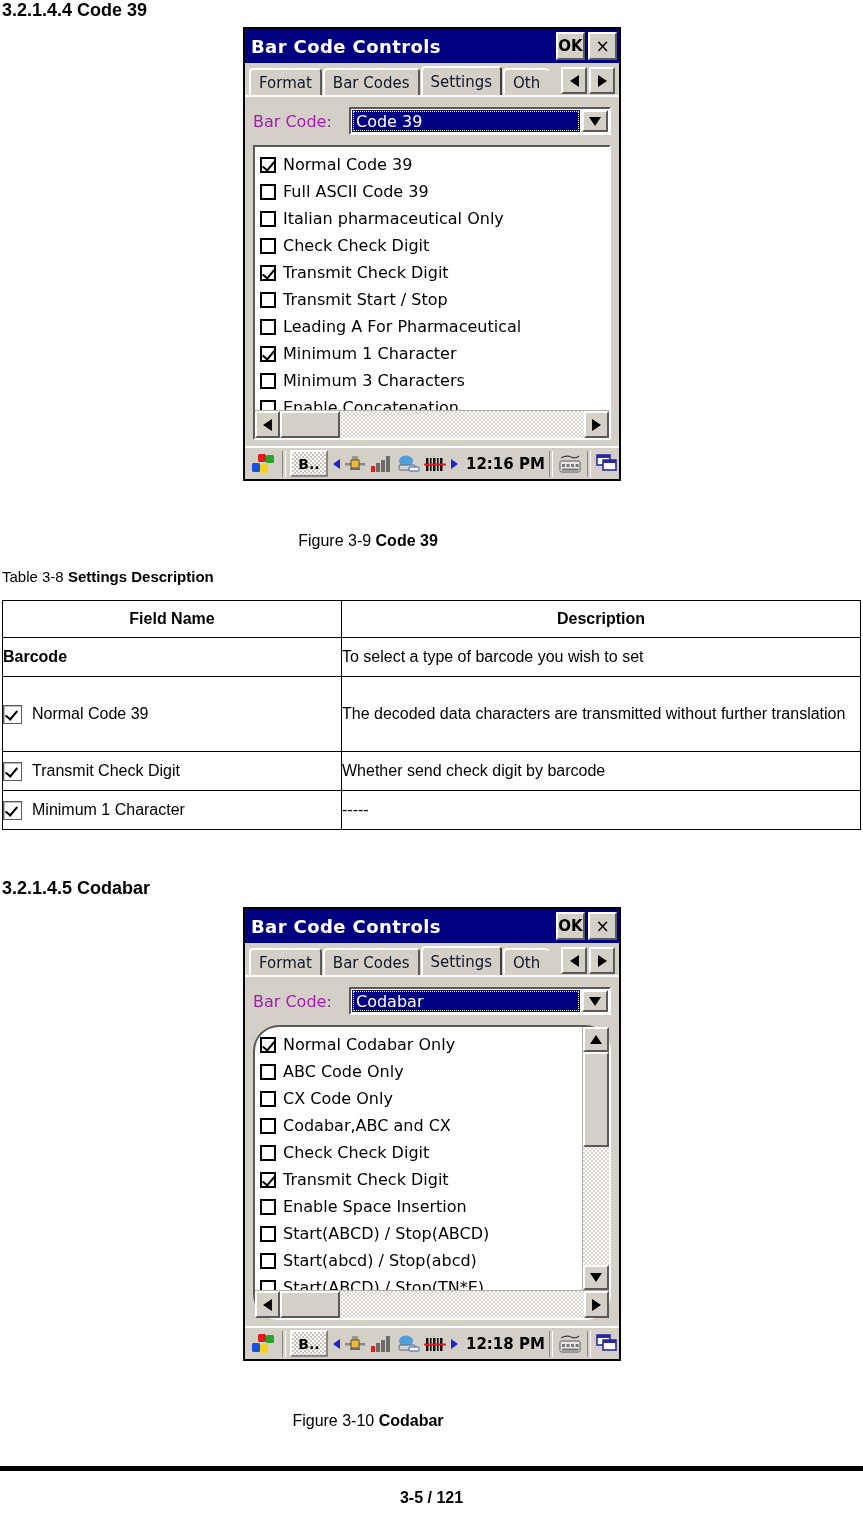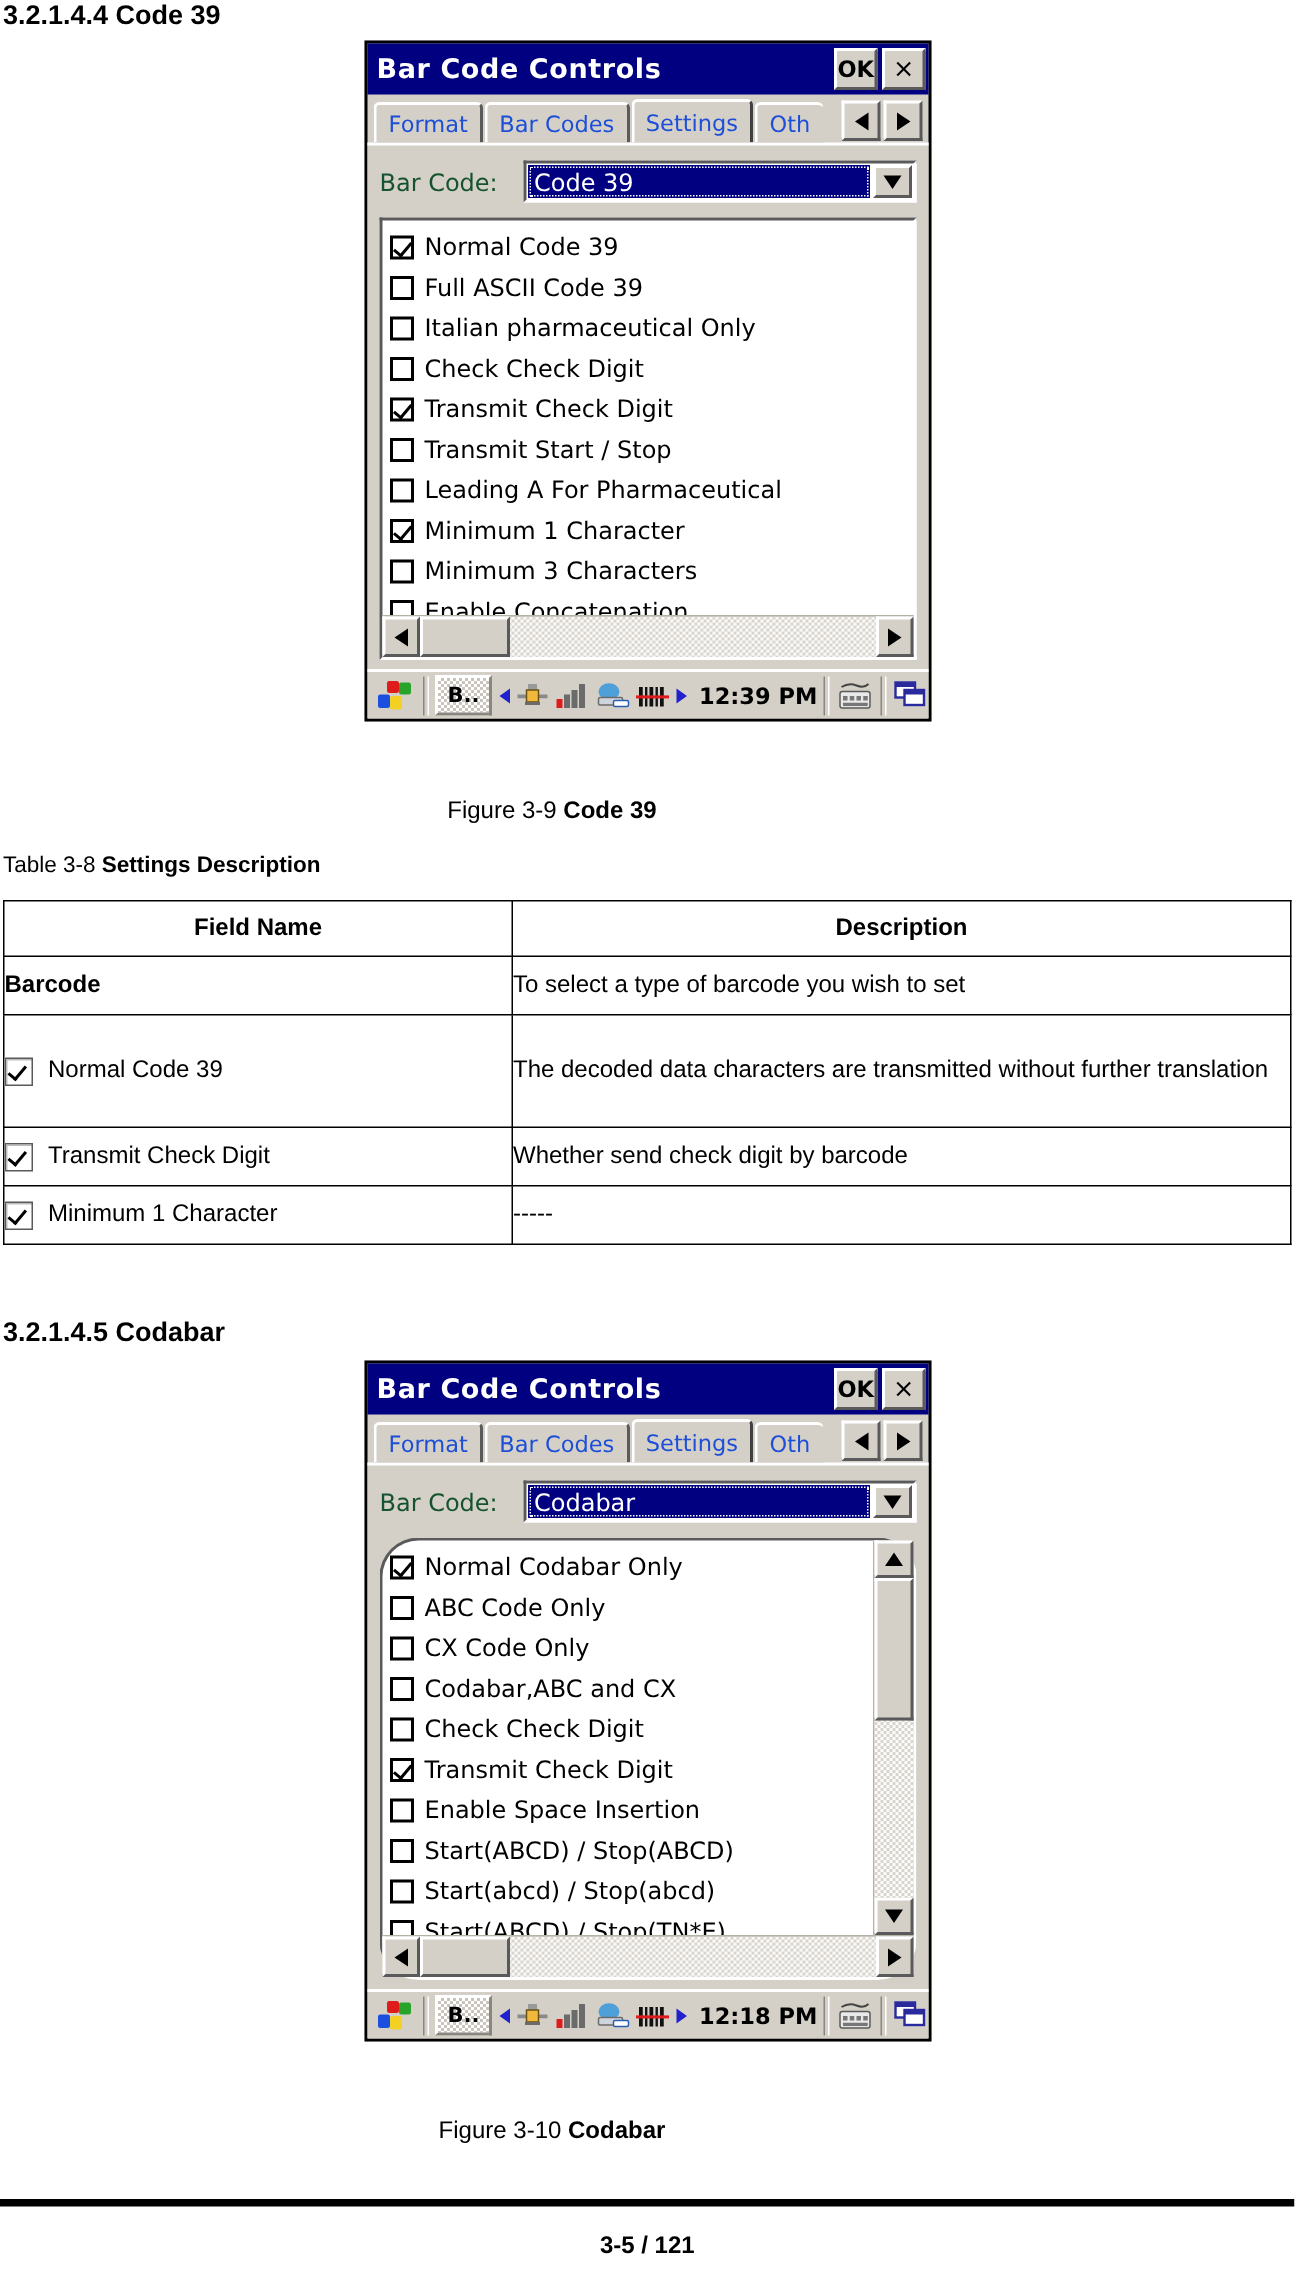--- a/index.html
+++ b/index.html
@@ -172,21 +172,21 @@
     padding: 0 8px;
     background: #d4d0c8;
     border-top: 2px solid #ffffff;
     border-left: 2px solid #ffffff;
     border-right: 2px solid #5a5a5a;
     border-bottom: none;
     border-radius: 4px 4px 0 0;
     display: flex;
     align-items: center;
     font-size: 15px;
-    color: #1d4ed8;
+    color: #0f172a;
     white-space: nowrap;
     box-sizing: border-box;
     margin-right: 1px;
   }
   .pda-tab.active {
     height: 29px;
     font-weight: normal;
     background: #d4d0c8;
     z-index: 3;
     border-top: 2px solid #ffffff;
@@ -232,21 +232,21 @@
     box-sizing: border-box;
   }
 
   .barcode-row {
     display: flex;
     align-items: center;
     margin-bottom: 10px;
   }
   .barcode-label {
     font-size: 16px;
-    color: #14532d;
+    color: #a21caf;
     width: 96px;
     flex: 0 0 auto;
   }
   .combo {
     flex: 1 1 auto;
     display: flex;
     height: 28px;
     background: #ffffff;
     border-top: 2px solid #5a5a5a;
     border-left: 2px solid #5a5a5a;
@@ -620,21 +620,21 @@
       </svg>
       <svg width="24" height="20" viewBox="0 0 24 20">
         <rect x="2" y="4" width="2.5" height="13" fill="#111"></rect>
         <rect x="6" y="4" width="1.6" height="13" fill="#111"></rect>
         <rect x="9" y="4" width="2.5" height="13" fill="#111"></rect>
         <rect x="13" y="4" width="1.6" height="13" fill="#111"></rect>
         <rect x="16" y="4" width="2.5" height="13" fill="#111"></rect>
         <rect x="0" y="9.6" width="22" height="2" fill="#e01b1b"></rect>
       </svg>
       <span class="tri-blue-r"></span>
-      <span class="tray-time">12:39 PM</span>
+      <span class="tray-time">12:16 PM</span>
     </div>
     <div class="tray-right">
       <div class="tb-sep"></div>
       <svg width="26" height="22" viewBox="0 0 26 22">
         <path d="M4 5 Q9 2 14 4 Q19 6 22 3" stroke="#444" fill="none" stroke-width="1.3"></path>
         <rect x="3" y="8" width="20" height="11" rx="1.5" fill="#e9e9e9" stroke="#5a5a5a"></rect>
         <rect x="5" y="11" width="3" height="3" fill="#777"></rect>
         <rect x="9.5" y="11" width="3" height="3" fill="#777"></rect>
         <rect x="14" y="11" width="3" height="3" fill="#777"></rect>
         <rect x="18.5" y="11" width="3" height="3" fill="#777"></rect>

